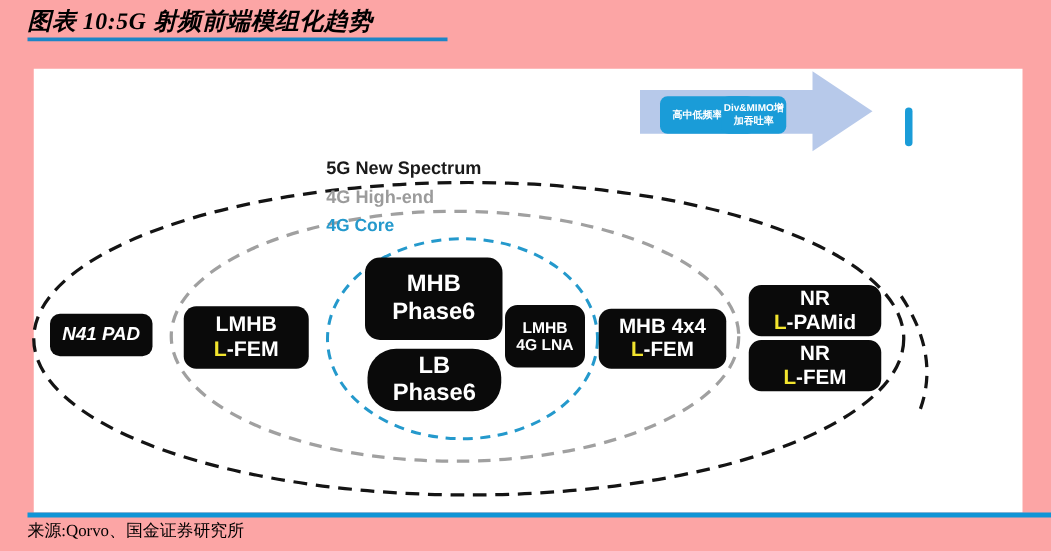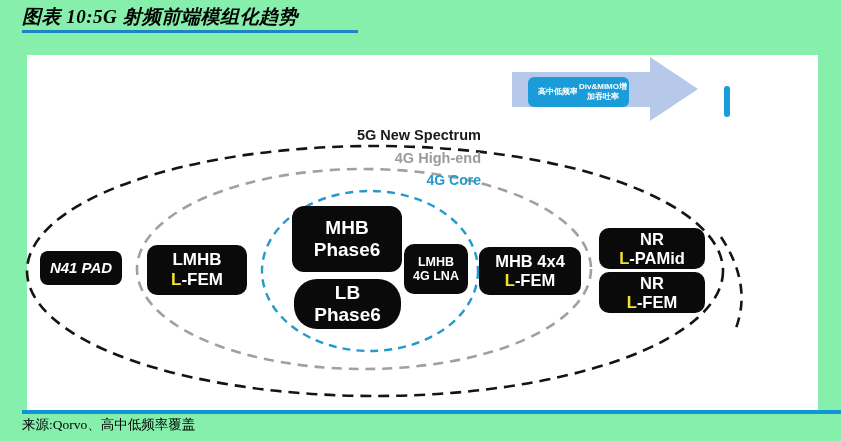--- a/index.html
+++ b/index.html
@@ -1,20 +1,20 @@
 <!DOCTYPE html>
 <html><head>
 <meta charset="utf-8">
 <style>
   * { margin: 0; padding: 0; box-sizing: border-box; }
   body { background: #ffffff; }
   .page {
     position: relative;
     width: 841px; height: 441px;
-    background: #86efac;
+    background: #fca5a5;
     font-family: "Liberation Sans", sans-serif;
     overflow: hidden;
   }
   .fig-title {
     position: absolute; left: 22px; top: 4px;
     font-family: "Liberation Serif", "DejaVu Serif", serif;
     font-weight: bold; font-style: italic;
     font-size: 19px; color: #000000; letter-spacing: 0.5px;
     white-space: nowrap;
   }
@@ -28,21 +28,21 @@
   .panel {
     position: absolute; left: 27px; top: 55px; width: 791px; height: 355px;
     background: #ffffff;
   }
   .panel-heading {
     position: absolute; left: 15px; top: 31px;
     font-size: 18.5px; font-weight: bold; color: #2e9dce;
     white-space: nowrap;
   }
   .rings-svg { position: absolute; left: 0; top: 0; width: 791px; height: 355px; overflow: visible; }
-  .ring-label { position: absolute; left: 234px; width: 220px; text-align: right; font-weight: bold; white-space: nowrap; }
+  .ring-label { position: absolute; left: 234px; width: 220px; text-align: left; font-weight: bold; white-space: nowrap; }
   .ring-label.l0 { top: 72px;  font-size: 14.5px; color: #1a1a1a; }
   .ring-label.l1 { top: 95px;  font-size: 14.5px; color: #9b9b9b; }
   .ring-label.l2 { top: 117px; font-size: 14px; color: #2499cc; }
   .step-box {
     position: absolute; top: 22px; height: 30px;
     background: #1a9cd8; border-radius: 6px;
     color: #ffffff; font-weight: bold; font-size: 8px; line-height: 1.25;
     display: flex; align-items: center; justify-content: center; text-align: center;
     padding: 1px 2px;
   }
@@ -128,15 +128,15 @@
     </div>
 
     <div class="comp c-nrfem">
       <span>NR</span>
       <span><span class="hl">L</span><span>-FEM</span></span>
     </div>
 
   </div>
 
   <div class="bottom-rule"></div>
-  <div class="fig-source">来源:Qorvo、高中低频率覆盖</div>
+  <div class="fig-source">来源:Qorvo、国金证券研究所</div>
 
 </div>
 
 </body></html>

